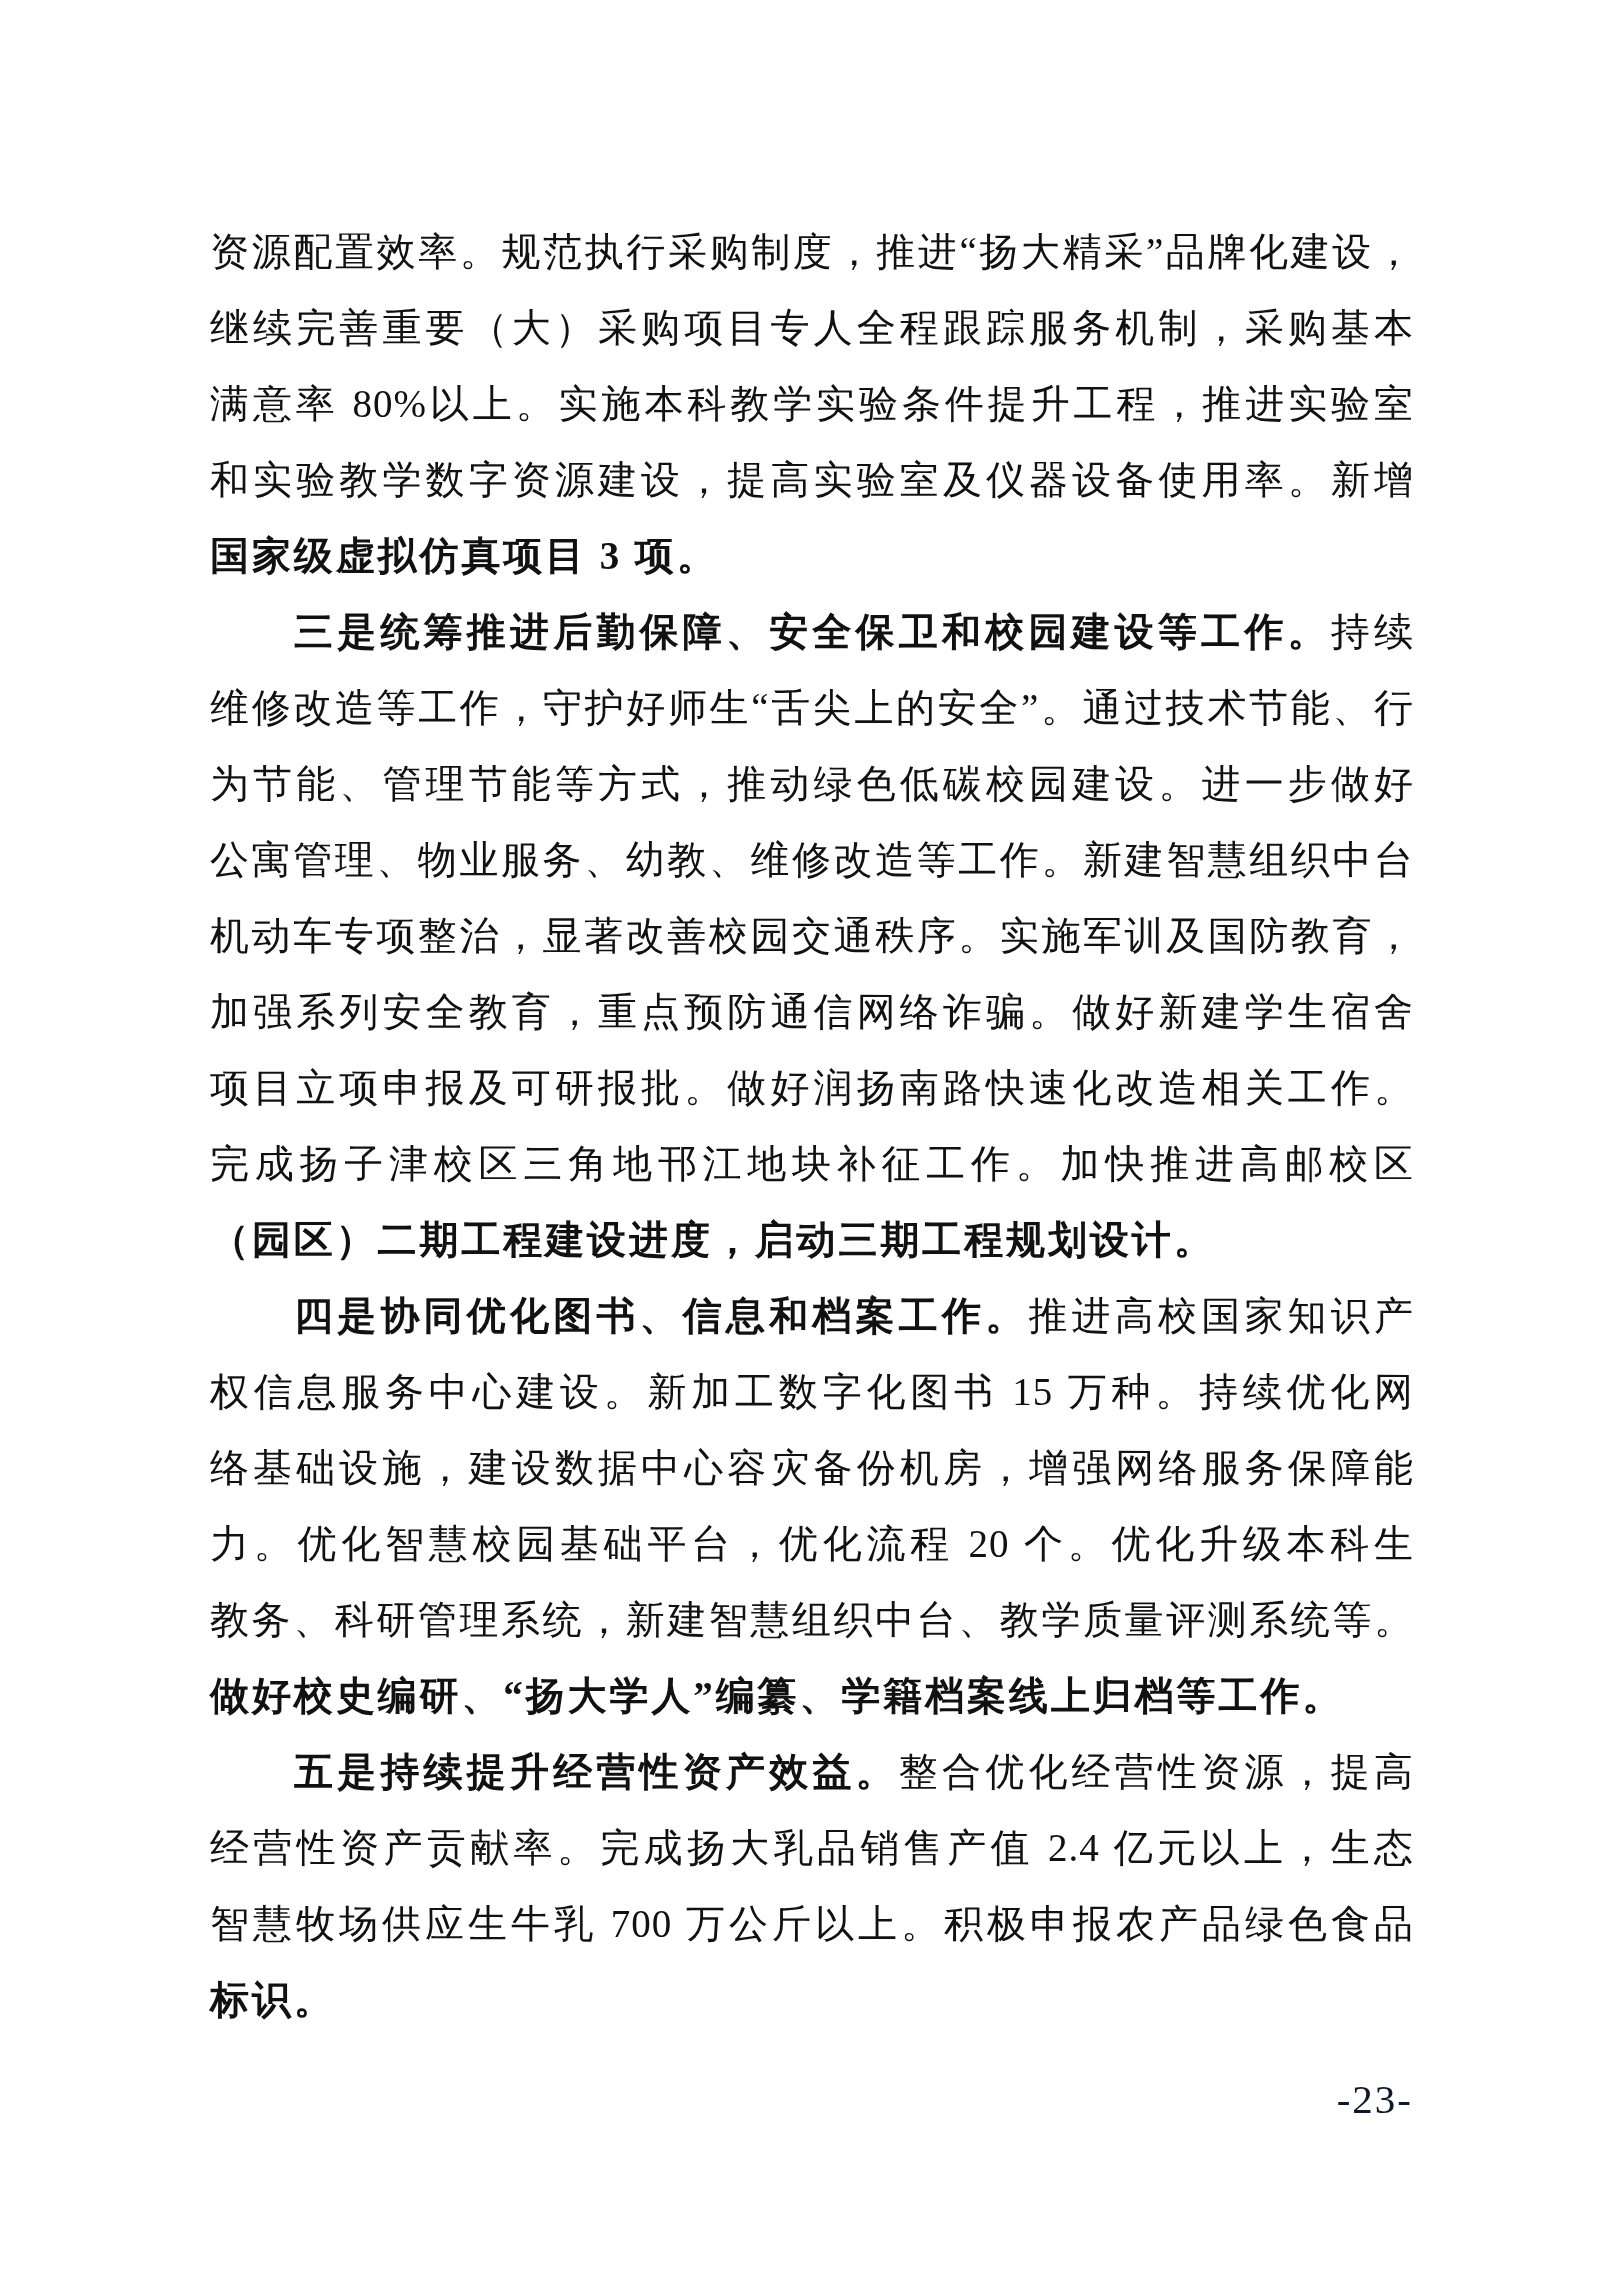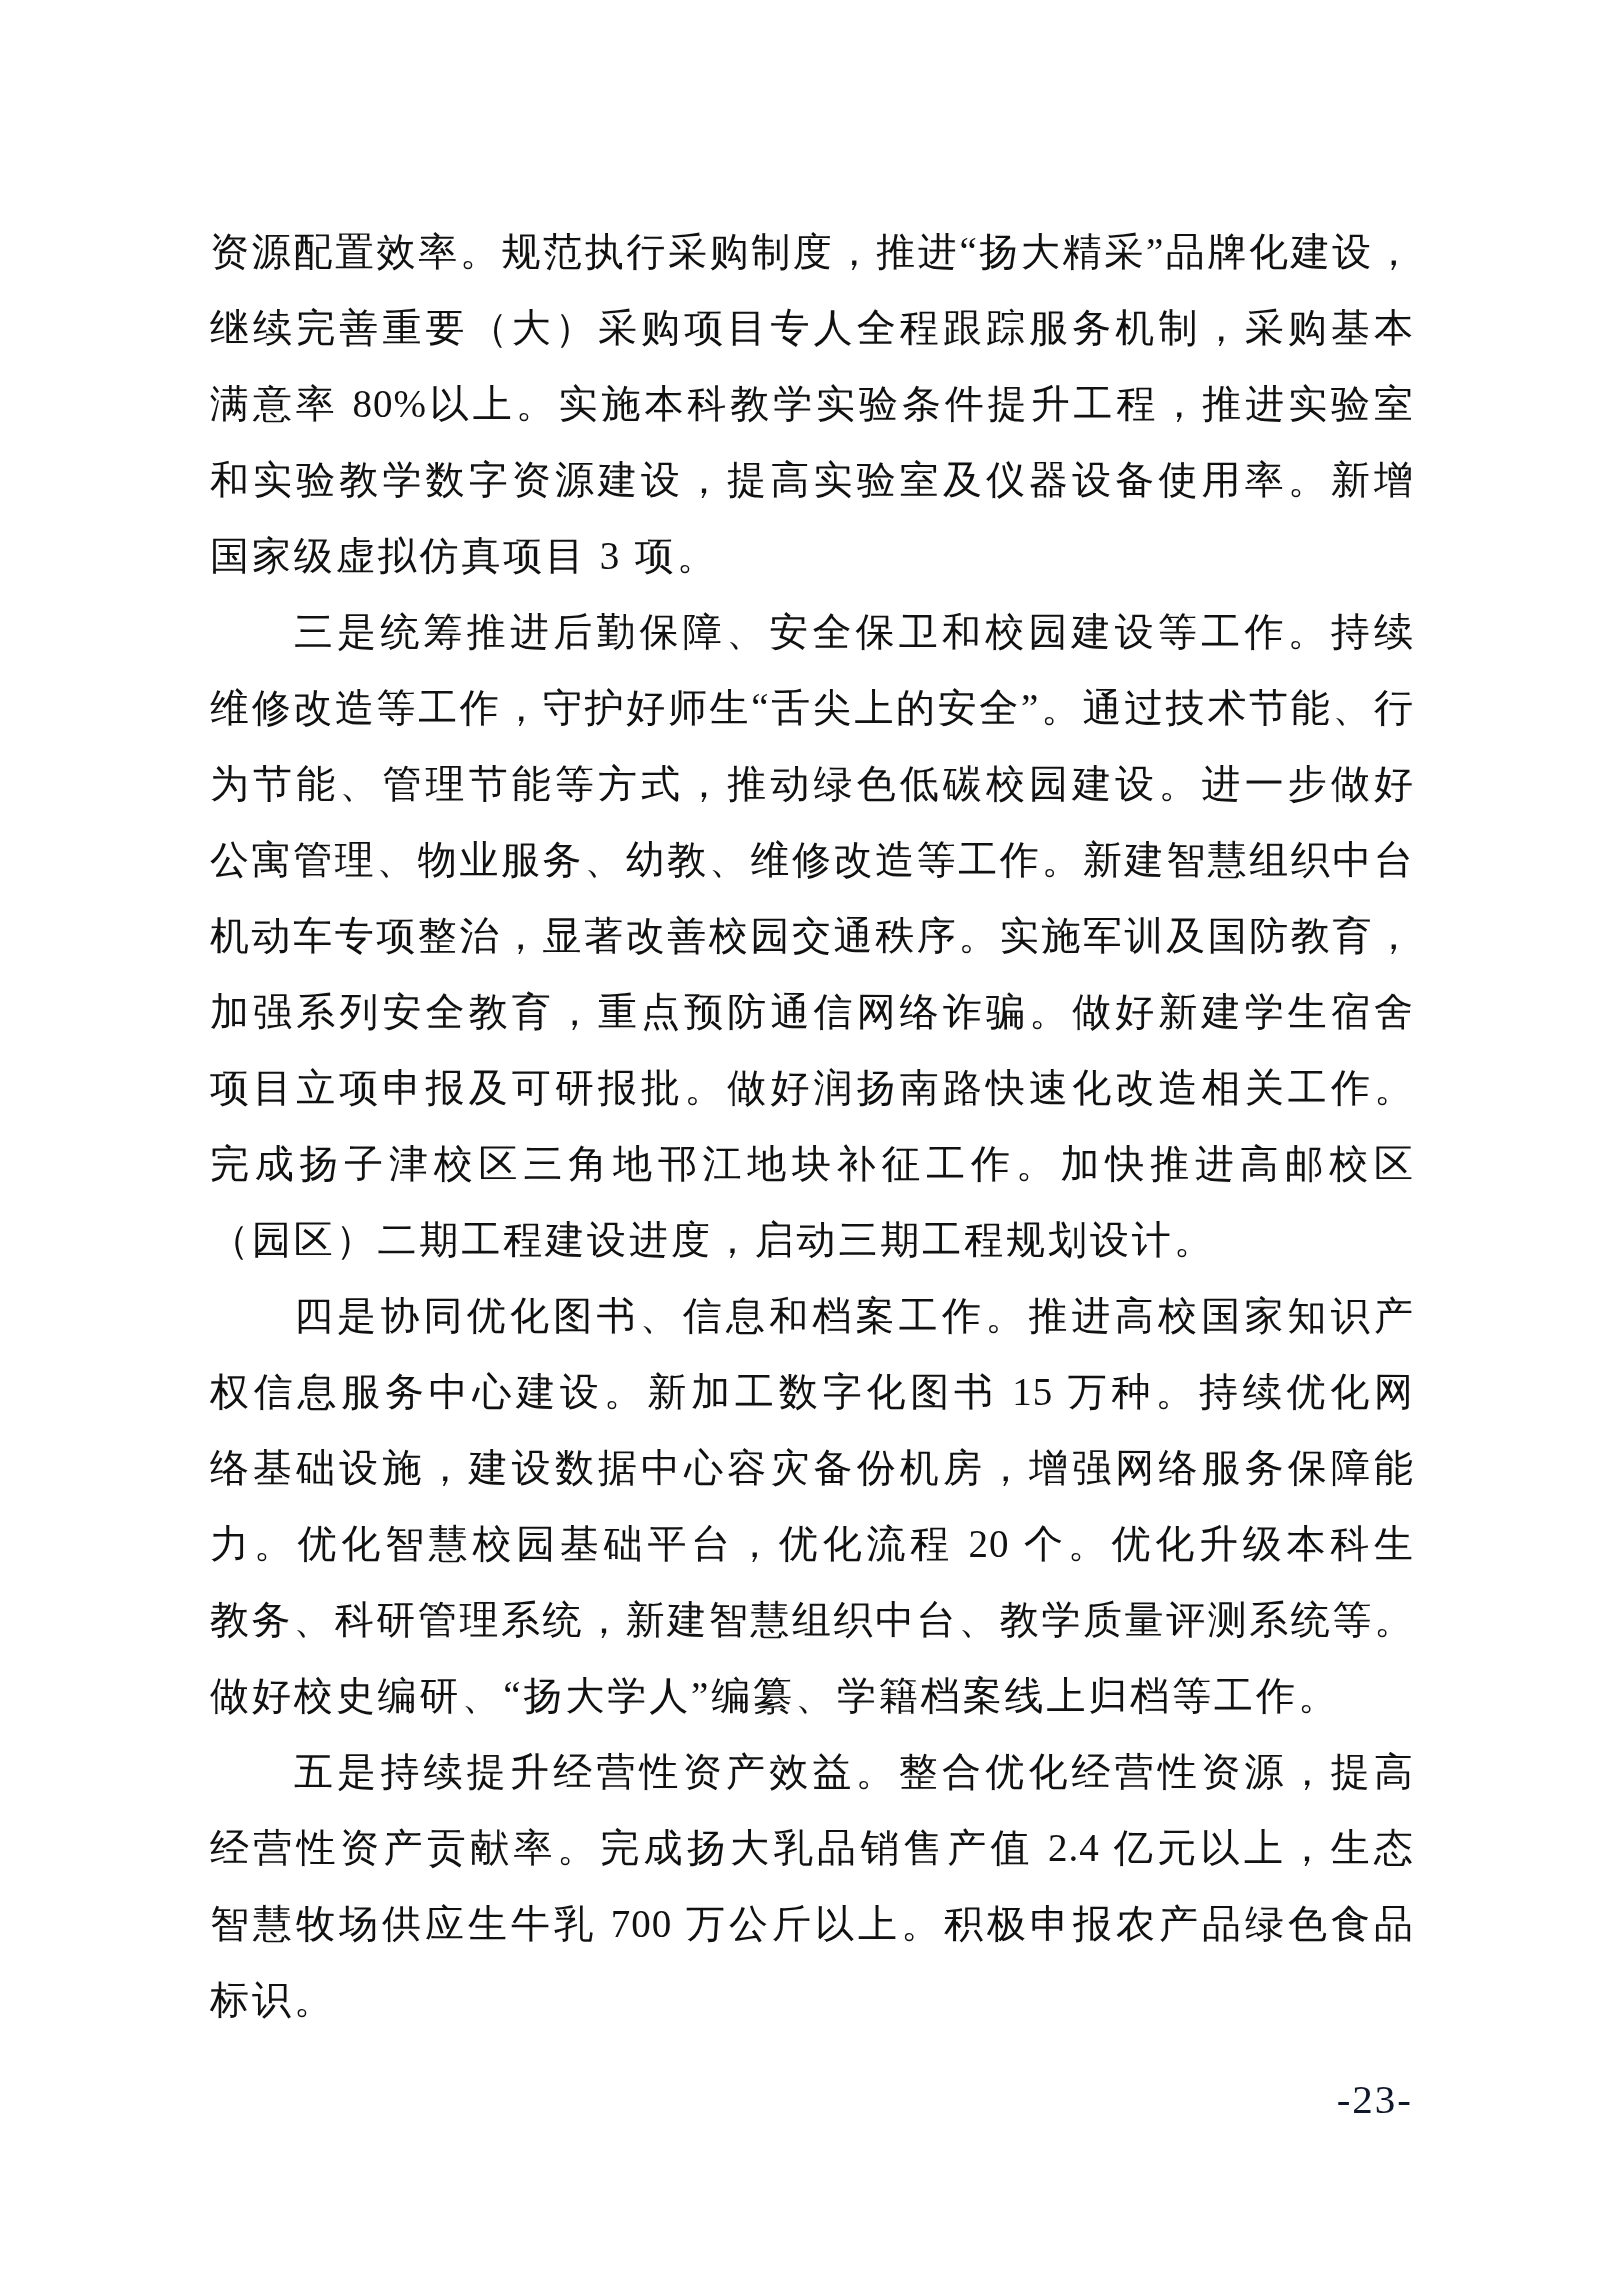--- a/index.html
+++ b/index.html
@@ -29,26 +29,27 @@
     font-size: 39px;
     letter-spacing: 1px;
     text-align: justify;
     text-align-last: justify;
     text-justify: inter-character;
   }
   .line.last {
     text-align: left;
     text-align-last: left;
     letter-spacing: 2.9px;
+    font-weight: bold;
   }
   .line.indent {
     text-indent: 84px;
   }
   .run.b {
-    font-weight: normal;
+    font-weight: bold;
   }
   .pageno {
     position: absolute;
     right: 208px;
     top: 2070px;
     height: 59px;
     line-height: 59px;
     font-size: 41px;
     letter-spacing: 2px;
     font-family: "Liberation Serif", "DejaVu Serif", serif;

